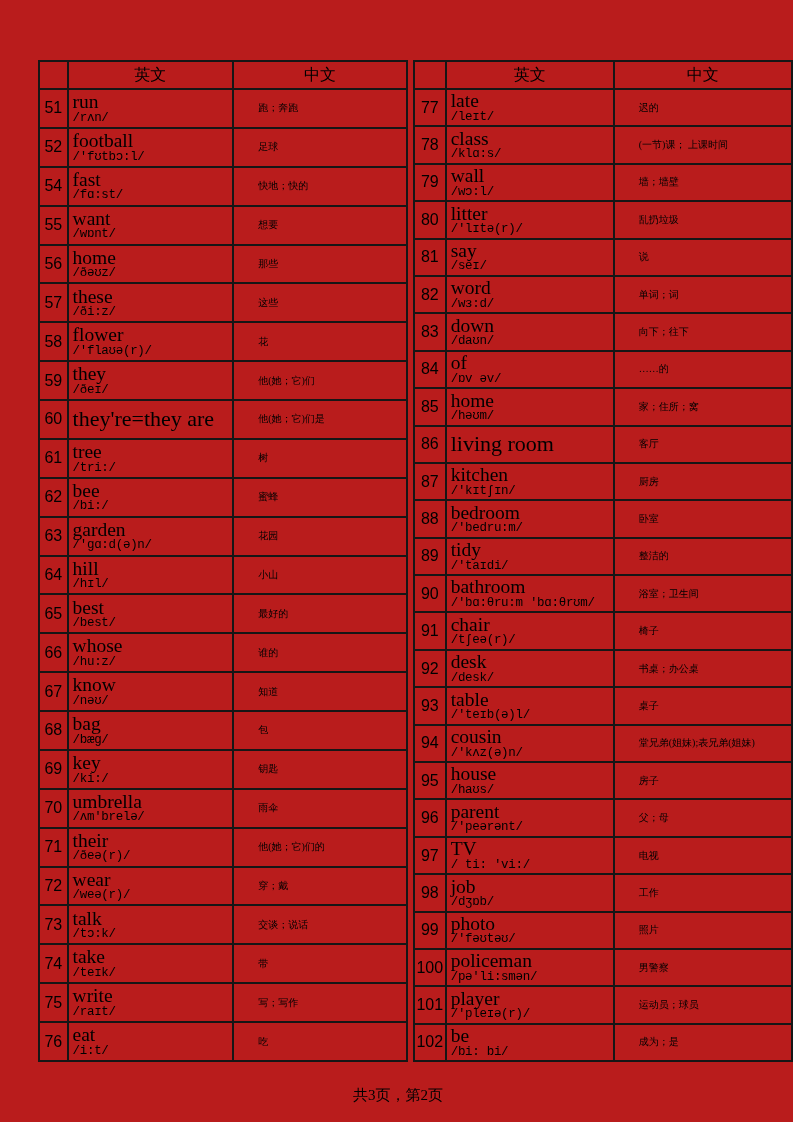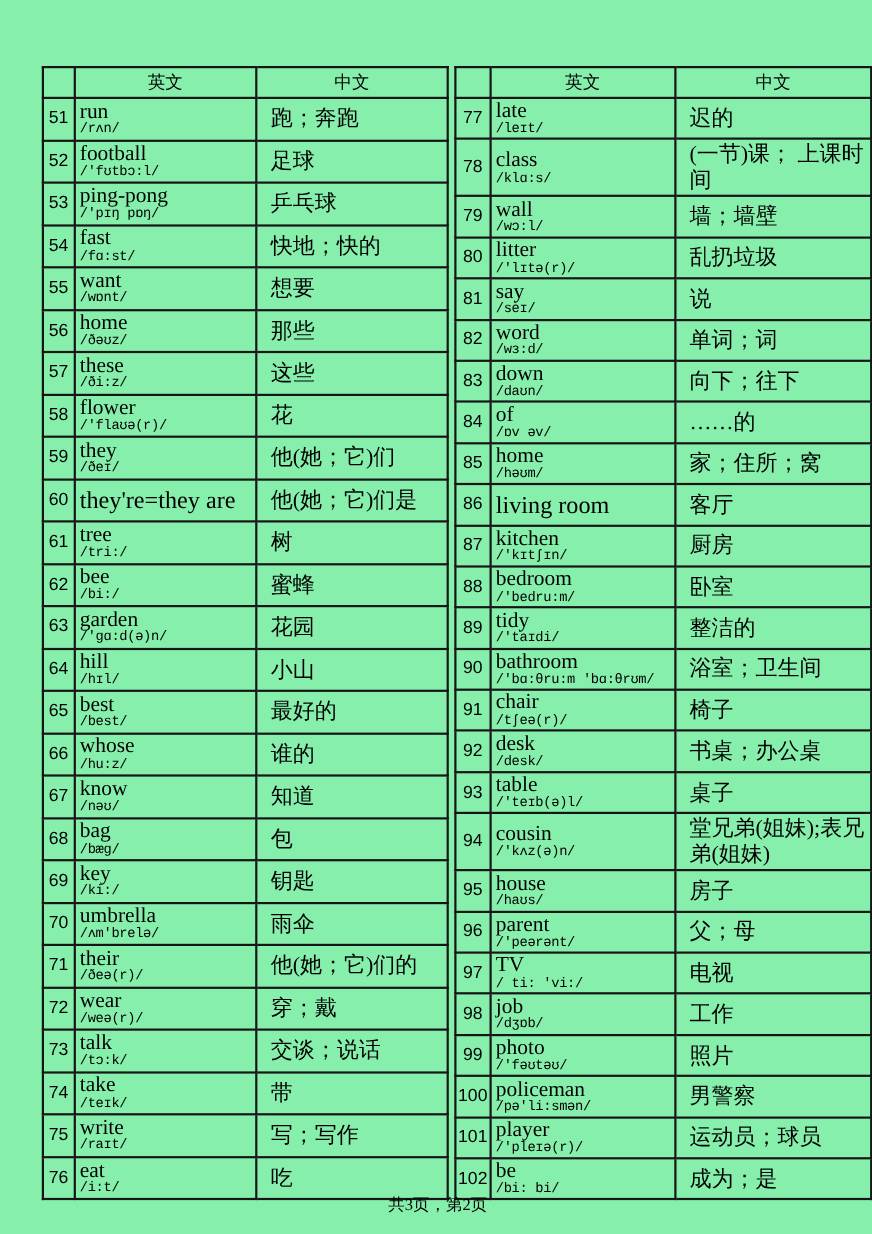--- a/index.html
+++ b/index.html
@@ -6,21 +6,21 @@
   html, body { margin: 0; padding: 0; }
   body {
     width: 793px; height: 1122px;
     background: #ffffff;
     color: #000;
     font-family: "Liberation Sans", sans-serif;
   }
   .page {
     position: relative;
     width: 793px; height: 1122px;
-    background: #86efac;
+    background: #b91c1c;
     overflow: hidden;
   }
   .tables {
     position: absolute;
     top: 60px; left: 38px;
     display: flex;
     gap: 5px;
   }
   table {
     border-collapse: collapse;
@@ -61,23 +61,23 @@
     line-height: 1.05;
     white-space: nowrap;
     letter-spacing: -0.3px;
   }
   td.en.noPhon .word {
     font-size: 22px;
     white-space: nowrap;
   }
   td.zh {
     vertical-align: middle;
-    padding: 1px 2px 1px 12px;
+    padding: 1px 2px 1px 24px;
     font-family: "Liberation Serif", serif;
-    font-size: 20px;
+    font-size: 10px;
     line-height: 1.2;
   }
   .tblL col.c-num { width: 29px; }
   .tblL col.c-en  { width: 143px; }
   .tblL col.c-zh  { width: 180px; }
   .tblR col.c-num { width: 32px; }
   .tblR col.c-en  { width: 146px; }
   .tblR col.c-zh  { width: 185px; }
   .footer {
     position: absolute;
@@ -121,28 +121,20 @@
 
   <tr class="row">
     <td class="num">52</td>
     <td class="en">
       <div class="word">football</div>
       <div class="phon">/'fʊtbɔ:l/</div>
     </td>
     <td class="zh">足球</td>
   </tr>
 
-  <tr class="row">
-    <td class="num">53</td>
-    <td class="en">
-      <div class="word">ping-pong</div>
-      <div class="phon">/'pɪŋ pɒŋ/</div>
-    </td>
-    <td class="zh">乒乓球</td>
-  </tr>
 
   <tr class="row">
     <td class="num">54</td>
     <td class="en">
       <div class="word">fast</div>
       <div class="phon">/fɑ:st/</div>
     </td>
     <td class="zh">快地；快的</td>
   </tr>
 

